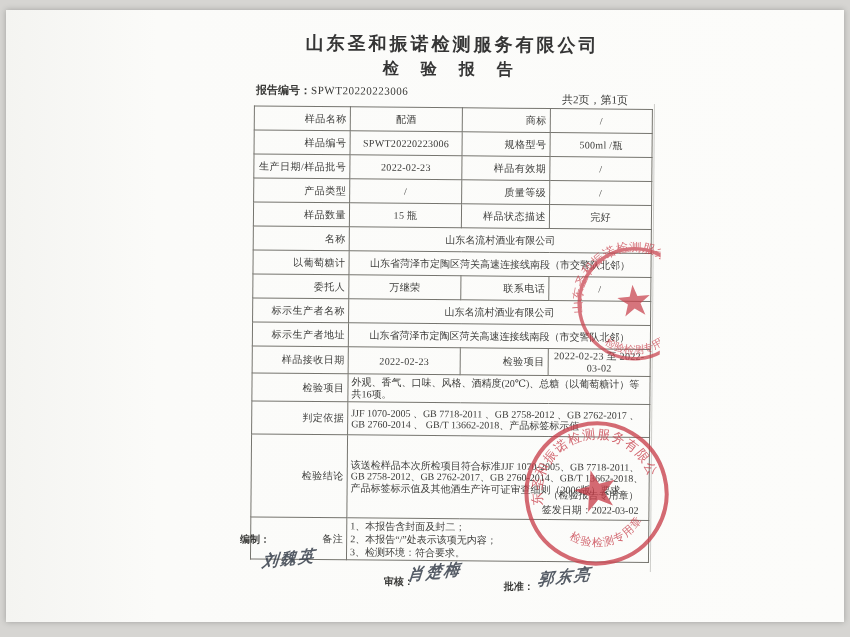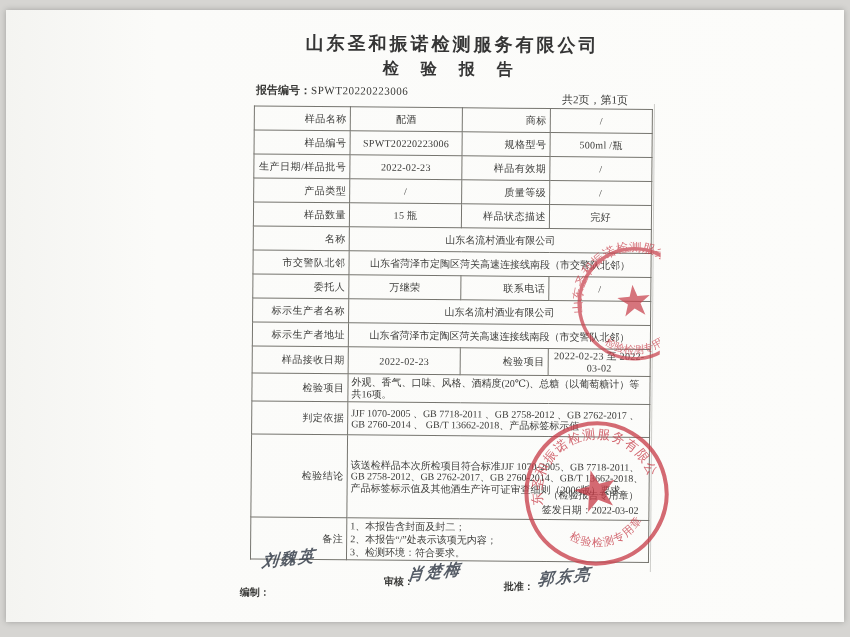--- a/index.html
+++ b/index.html
@@ -98,21 +98,21 @@
           <td class="lbl">样品数量</td>
           <td class="val">15 瓶</td>
           <td class="lbl">样品状态描述</td>
           <td class="val">完好</td>
         </tr>
         <tr class="r24">
           <td class="lbl">名称</td>
           <td class="long" colspan="3">山东名流村酒业有限公司</td>
         </tr>
         <tr class="r24">
-          <td class="lbl">市交警队北邻</td>
+          <td class="lbl">以葡萄糖计</td>
           <td class="long" colspan="3">山东省菏泽市定陶区菏关高速连接线南段（市交警队北邻）</td>
         </tr>
         <tr class="r24">
           <td class="lbl">委托人</td>
           <td class="val">万继荣</td>
           <td class="lbl">联系电话</td>
           <td class="val">/</td>
         </tr>
         <tr class="r24">
           <td class="lbl">标示生产者名称</td>
@@ -188,21 +188,21 @@
               <textPath href="#arcTopM" startOffset="50%">山东圣和振诺检测服务有限公司</textPath>
             </text>
             <text font-size="11" fill="#c8404c" text-anchor="middle" letter-spacing="1">
               <textPath href="#arcBotM" startOffset="50%">检验检测专用章</textPath>
             </text>
             <polygon fill="#c8404c" transform="translate(82,80)" points="0,-22 5,-6.9 20.9,-6.8 8.1,2.6 12.9,17.8 0,8.5 -12.9,17.8 -8.1,2.6 -20.9,-6.8 -5,-6.9"></polygon>
           </g>
         </svg>
       </div>
 
-      <div class="footer-label" style="left:236px;top:577px;">编制：</div>
+      <div class="footer-label" style="left:236px;top:524px;">编制：</div>
       <div class="signature" style="left:258px;top:540px;">刘魏英</div>
       <div class="footer-label" style="left:380px;top:565px;">审核：</div>
       <div class="signature" style="left:404px;top:552px;">肖楚梅</div>
       <div class="footer-label" style="left:500px;top:569px;">批准：</div>
       <div class="signature" style="left:534px;top:556px;">郭东亮</div>
 
     </div>
   </div>
 </div>
 

